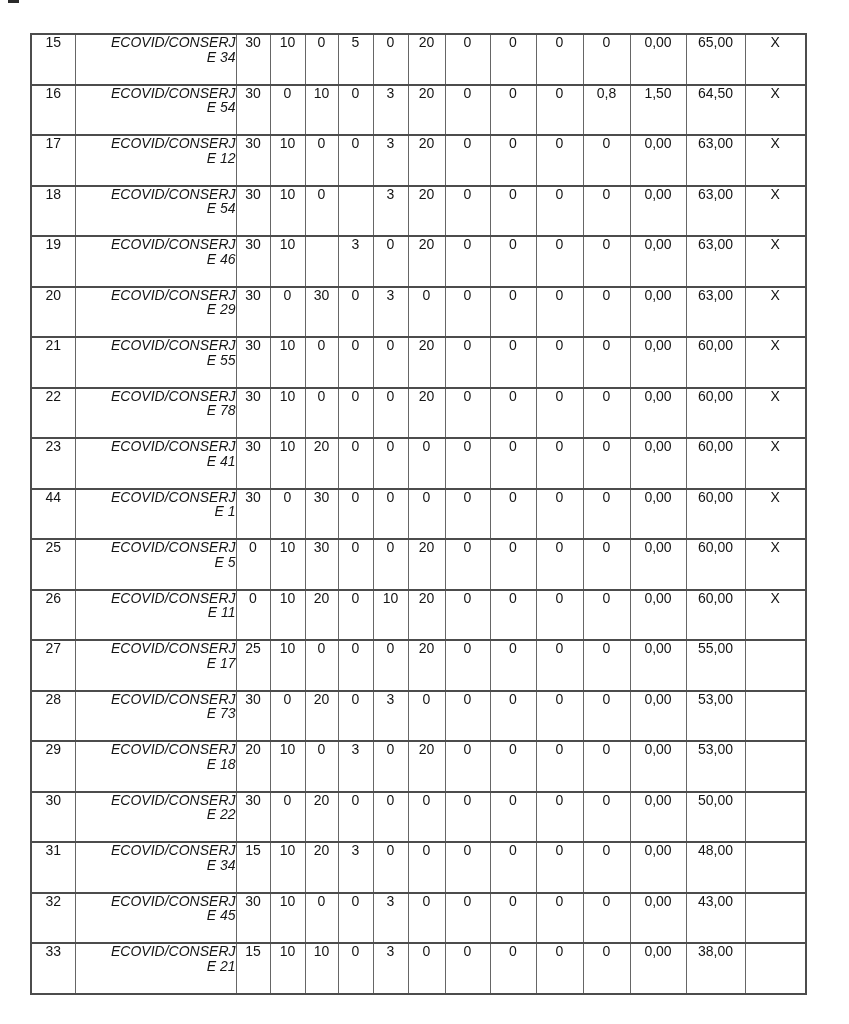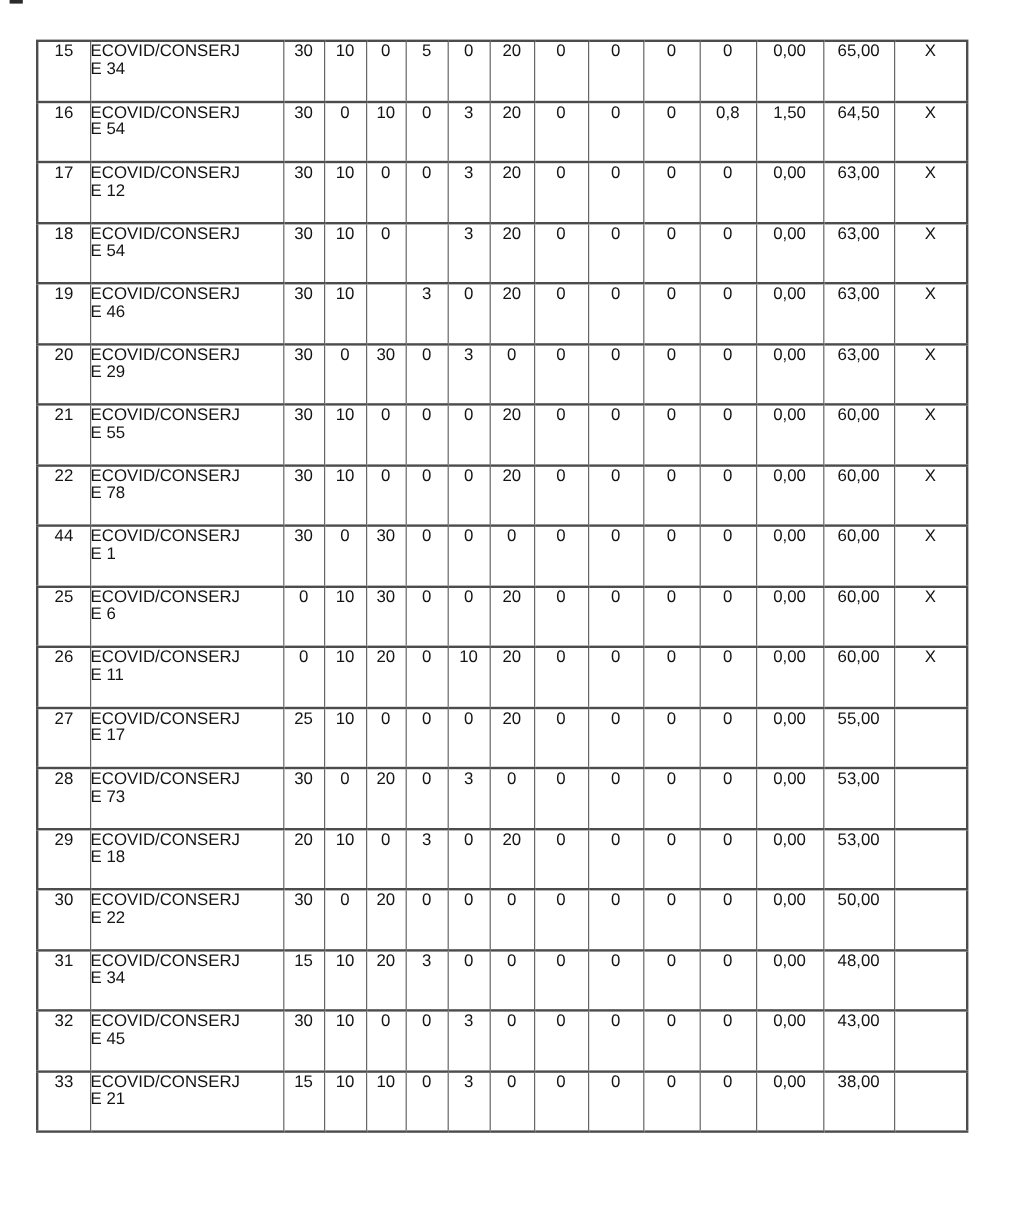--- a/index.html
+++ b/index.html
@@ -44,22 +44,23 @@
     height: 50.5px;
     padding: 0;
     overflow: hidden;
     white-space: nowrap;
   }
   td.cell-num {
     text-align: center;
     padding-top: 9px;
   }
   td.cell-name {
-    text-align: left;
+    text-align: right;
     padding: 2px 6px 0 2px;
+    font-style: italic;
   }
   td.cell-val {
     text-align: center;
     padding-top: 10px;
   }
   td.cell-mark {
     text-align: center;
     padding-top: 9px;
   }
 </style>
@@ -248,20 +249,40 @@
     <td class="cell-val">20</td>
     <td class="cell-val">0</td>
     <td class="cell-val">0</td>
     <td class="cell-val">0</td>
     <td class="cell-val">0</td>
     <td class="cell-val">0,00</td>
     <td class="cell-val">60,00</td>
     <td class="cell-mark">X</td>
   </tr>
 
+  <tr>
+    <td class="cell-num">23</td>
+    <td class="cell-name">
+      <div>ECOVID/CONSERJ</div>
+      <div>E 41</div>
+    </td>
+    <td class="cell-val">30</td>
+    <td class="cell-val">10</td>
+    <td class="cell-val">20</td>
+    <td class="cell-val">0</td>
+    <td class="cell-val">0</td>
+    <td class="cell-val">0</td>
+    <td class="cell-val">0</td>
+    <td class="cell-val">0</td>
+    <td class="cell-val">0</td>
+    <td class="cell-val">0</td>
+    <td class="cell-val">0,00</td>
+    <td class="cell-val">60,00</td>
+    <td class="cell-mark">X</td>
+  </tr>
 
   <tr>
     <td class="cell-num">44</td>
     <td class="cell-name">
       <div>ECOVID/CONSERJ</div>
       <div>E 1</div>
     </td>
     <td class="cell-val">30</td>
     <td class="cell-val">0</td>
     <td class="cell-val">30</td>
@@ -274,21 +295,21 @@
     <td class="cell-val">0</td>
     <td class="cell-val">0,00</td>
     <td class="cell-val">60,00</td>
     <td class="cell-mark">X</td>
   </tr>
 
   <tr>
     <td class="cell-num">25</td>
     <td class="cell-name">
       <div>ECOVID/CONSERJ</div>
-      <div>E 6</div>
+      <div>E 5</div>
     </td>
     <td class="cell-val">0</td>
     <td class="cell-val">10</td>
     <td class="cell-val">30</td>
     <td class="cell-val">0</td>
     <td class="cell-val">0</td>
     <td class="cell-val">20</td>
     <td class="cell-val">0</td>
     <td class="cell-val">0</td>
     <td class="cell-val">0</td>

